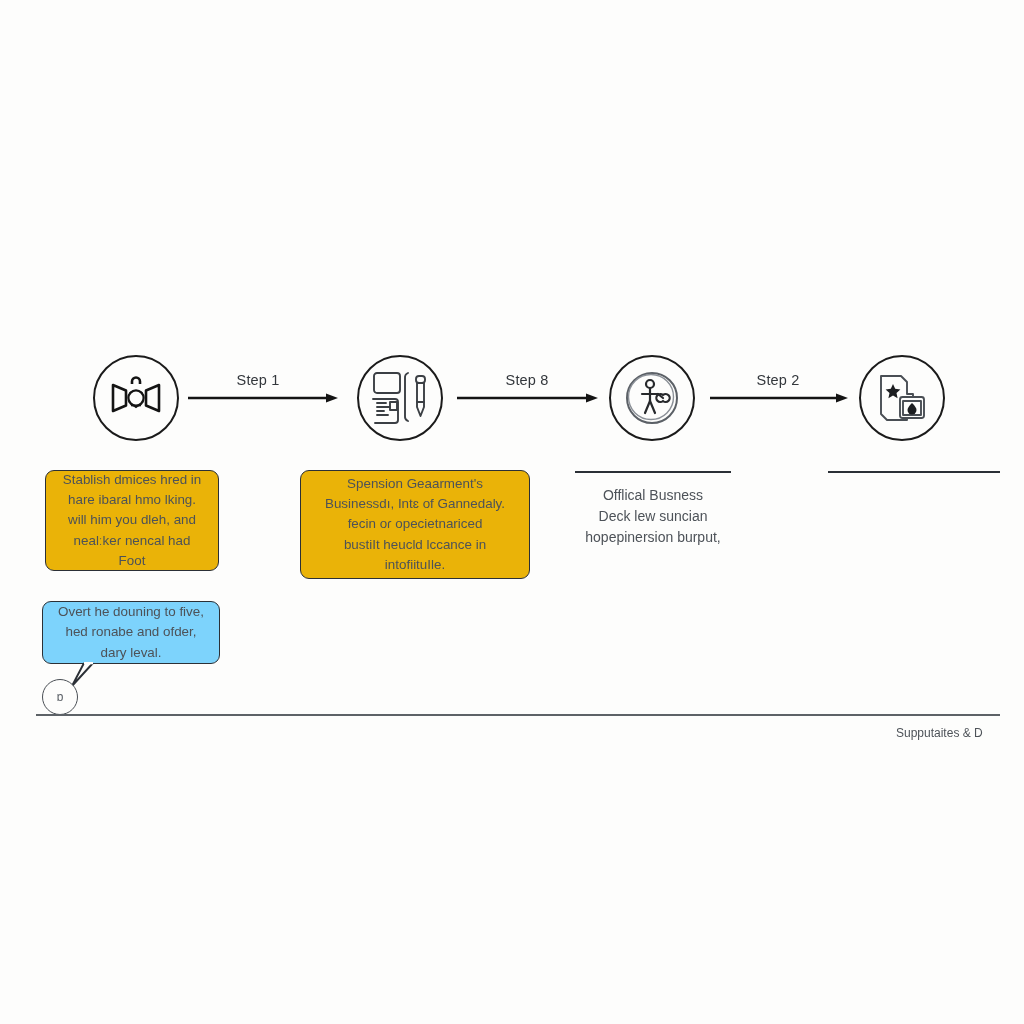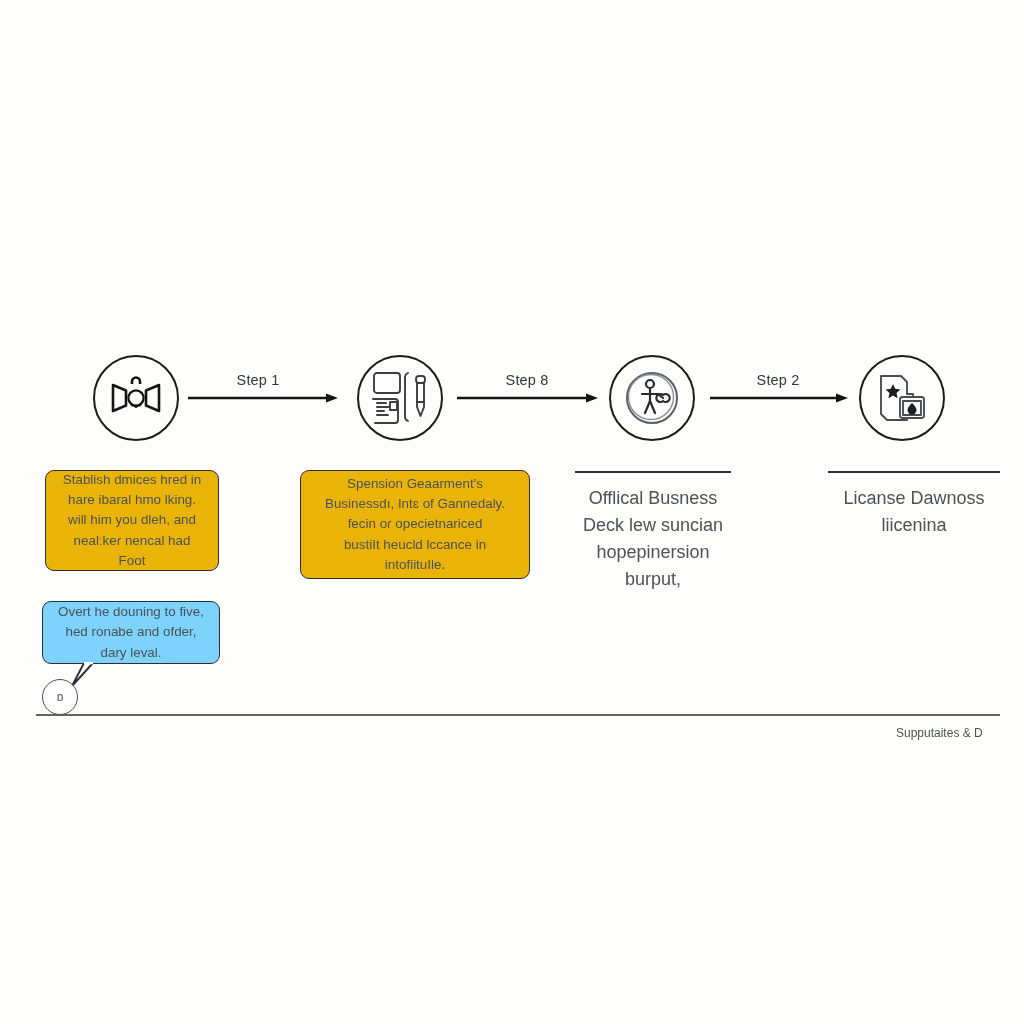--- a/index.html
+++ b/index.html
@@ -74,21 +74,21 @@
     position: absolute;
     box-sizing: border-box;
   }
   .rule {
     height: 2.2px;
     background: #2b3036;
     width: 100%;
     margin-bottom: 12px;
   }
   .plain-text {
-    font-size: 18px;
+    font-size: 14px;
     line-height: 1.5;
     color: #4d5258;
     text-align: center;
     white-space: pre-line;
   }
 
   
   .callout {
     position: absolute;
     border: 1.9px solid #2b3036;
@@ -256,22 +256,20 @@
 
   <div class="plain-block" style="left:575px; top:471px; width:156px;">
     <div class="rule"></div>
     <div class="plain-text">Offlical Busness
 Deck lew suncian
 hopepinersion burput,</div>
   </div>
 
   <div class="plain-block" style="left:828px; top:471px; width:172px;">
     <div class="rule"></div>
-    <div class="plain-text">Licanse Dawnoss
-liicenina</div>
   </div>
 
   <div class="callout" style="left:42px; top:601px; width:178px; height:63px;">
     <div class="desc-text">Overt he douning to five,
 hed ronabe and ofder,
 dary leval.</div>
   </div>
   <div class="callout-tail" style="left:60px; top:662px;">
     <svg width="40" height="26" viewBox="0 0 40 26">
       <path d="M24 1 L12 24 L33 1" fill="#fdfdfc" stroke="#2b3036" stroke-width="1.9" stroke-linejoin="round"></path>

